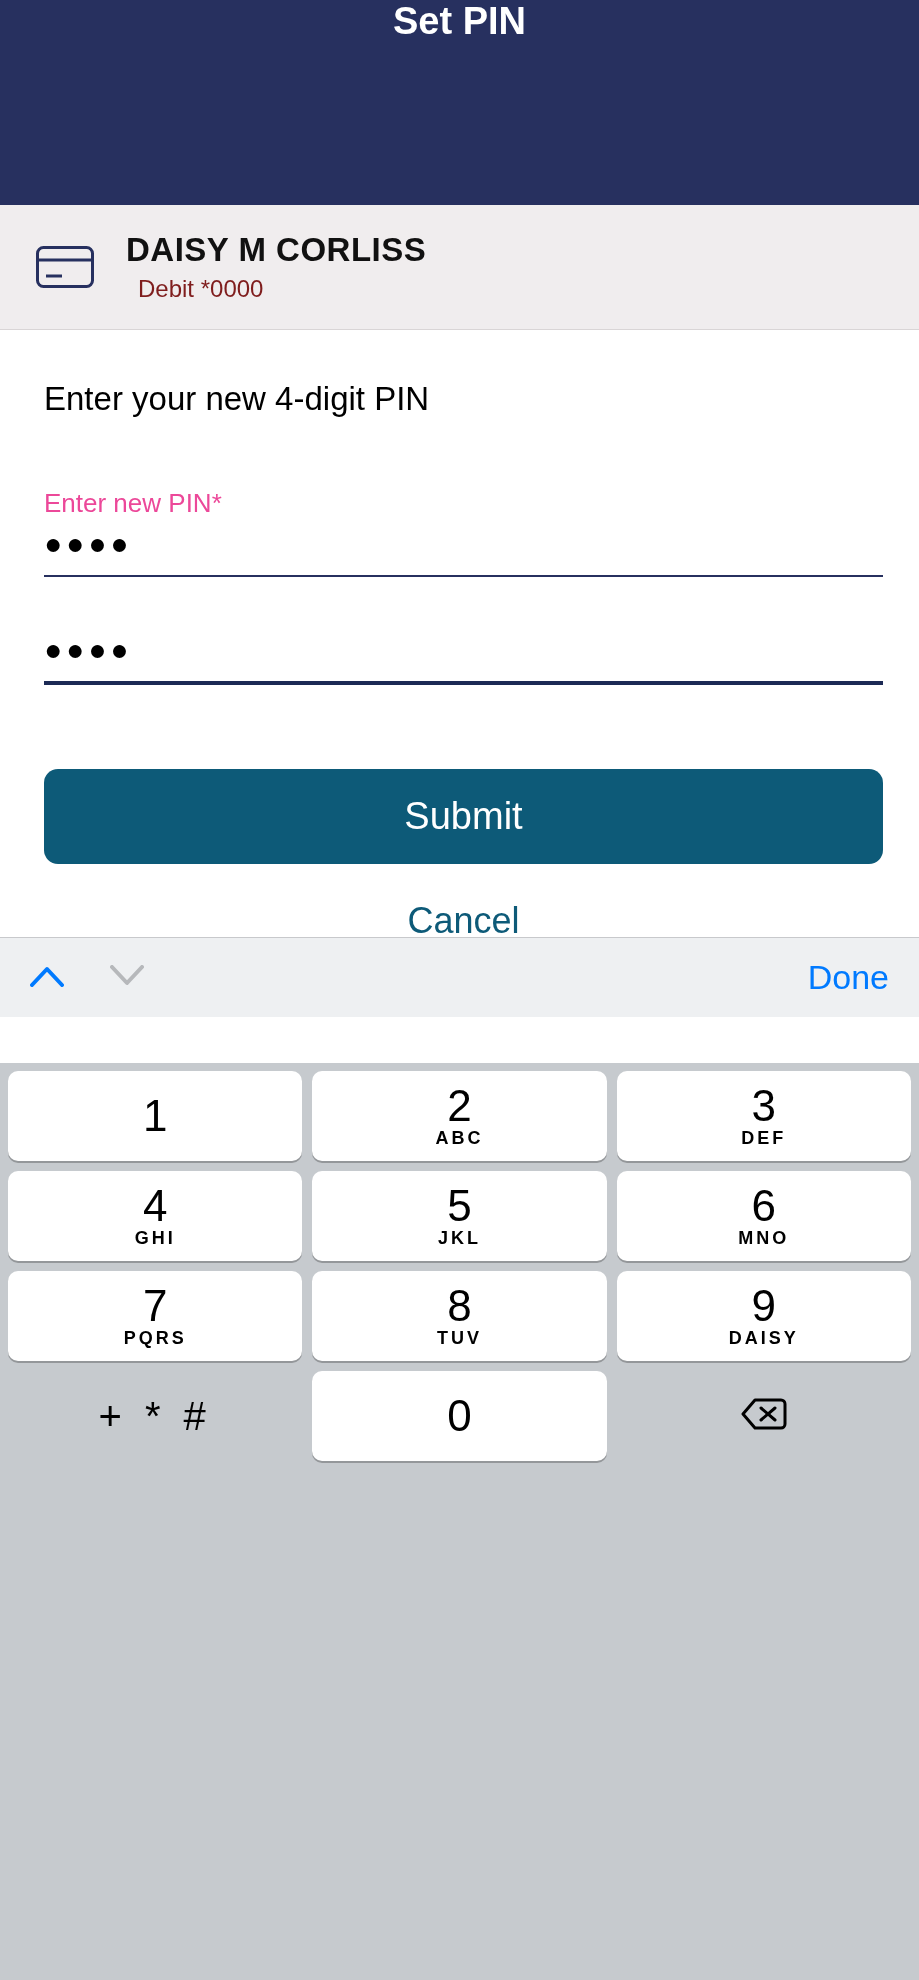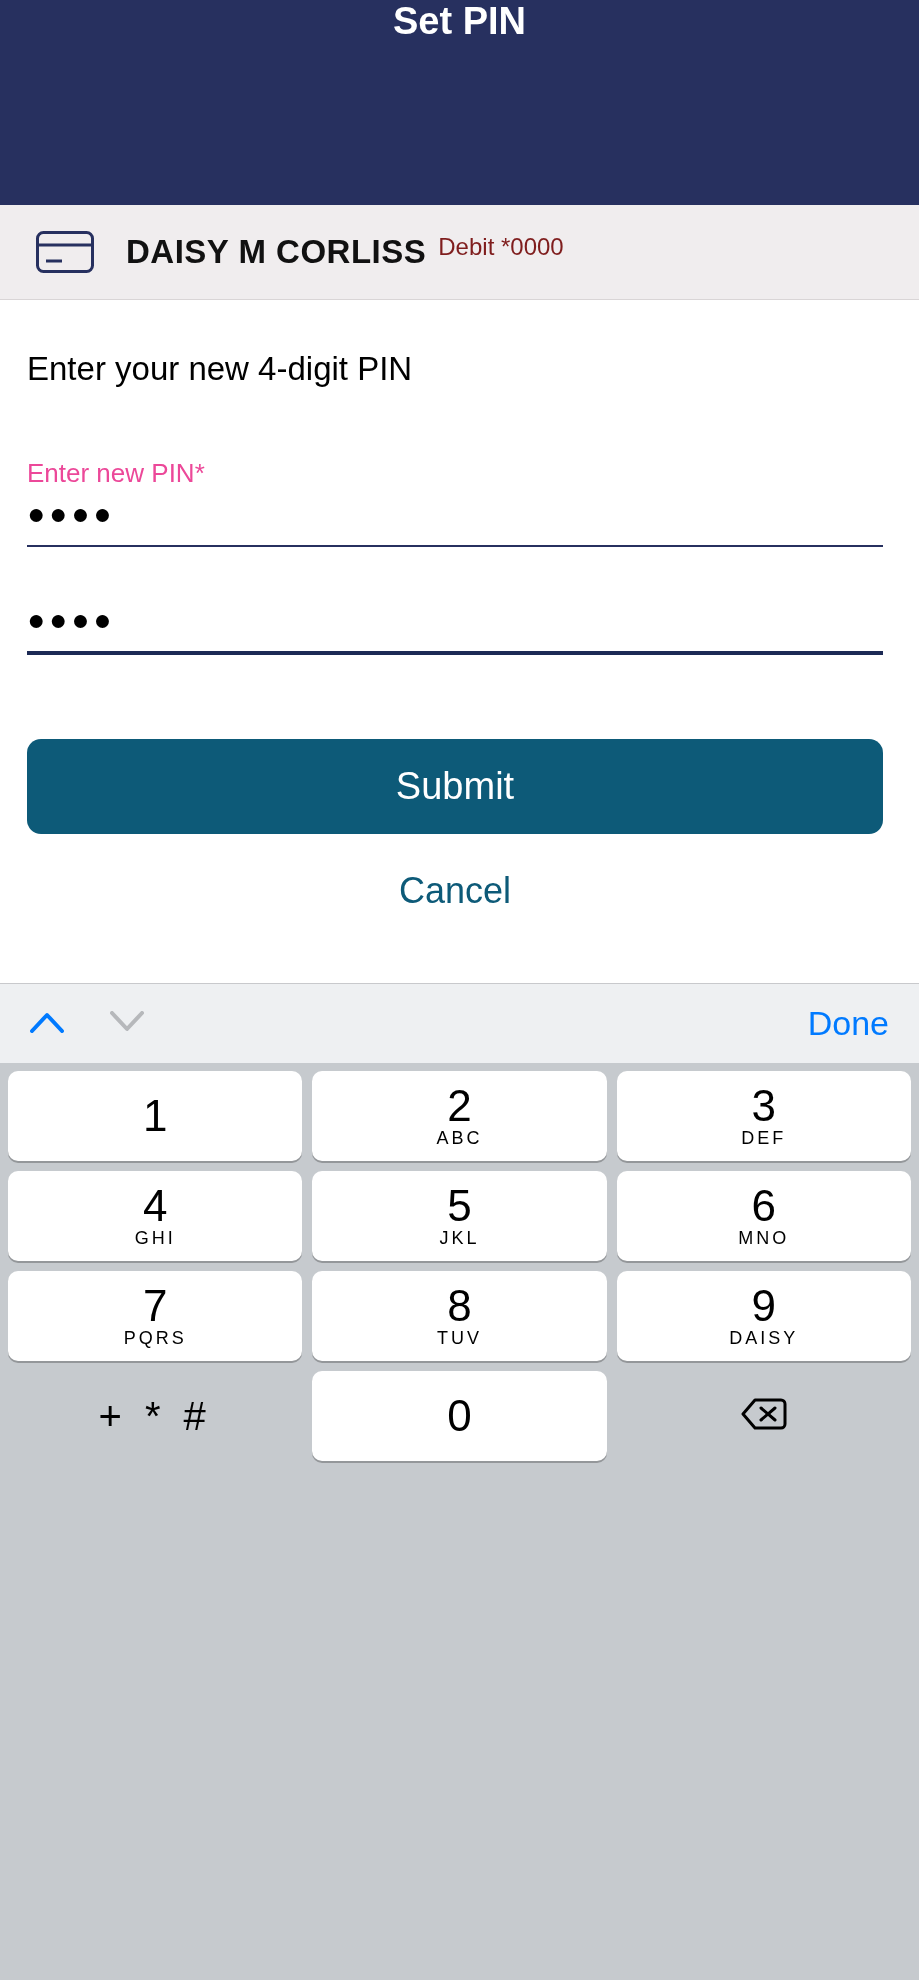--- a/index.html
+++ b/index.html
@@ -19,26 +19,26 @@
   
   .card-strip {
     background: #f0edee;
     border-bottom: 1px solid #d9d5d6;
     display: flex;
     align-items: center;
     padding: 26px 36px 26px 36px;
     gap: 32px;
   }
   .card-icon { width: 58px; height: 42px; flex: 0 0 auto; }
-  .card-text { display: flex; flex-direction: row; }
+  .card-text { display: flex; flex-direction: column; gap: 6px; }
   .card-name { font-size: 33px; font-weight: 800; letter-spacing: 0.5px; color: #111; }
   .card-sub { font-size: 24px; color: #7f1d1d; margin-left: 12px; }
 
   
-  .body { padding: 50px 36px 0 27px; }
+  .body { padding: 50px 36px 0 44px; }
   .instruction { font-size: 33px; color: #000; margin-bottom: 70px; }
 
   .field { margin-bottom: 50px; }
   .field-label { font-size: 26px; color: #ec4899; margin-bottom: 2px; display: block; }
   .field-input {
     border: none;
     border-bottom: 2px solid #27305f;
     width: 100%;
     font-size: 30px;
     padding: 6px 0 14px 0;
@@ -69,21 +69,21 @@
     border: none;
     font-size: 36px;
     font-weight: 500;
     padding: 36px 0 12px 0;
     cursor: pointer;
   }
 
   
   .kbd-accessory {
     position: absolute;
-    top: 983px;
+    top: 937px;
     left: 0;
     width: 919px;
     height: 80px;
     background: #eef0f2;
     border-top: 1px solid #c8c9cc;
     display: flex;
     align-items: center;
     justify-content: space-between;
     padding: 0 30px;
   }
@@ -109,21 +109,21 @@
     box-shadow: 0 2px 0 rgba(0,0,0,0.25);
     height: 90px;
     display: flex;
     flex-direction: column;
     align-items: center;
     justify-content: center;
     cursor: pointer;
     user-select: none;
   }
   .key-num { font-size: 44px; font-weight: 400; line-height: 1; }
-  .key-sub { font-size: 18px; font-weight: 400; letter-spacing: 3px; margin-top: 0; }
+  .key-sub { font-size: 18px; font-weight: 700; letter-spacing: 3px; margin-top: 0; }
   .key.blank { background: transparent; box-shadow: none; cursor: default; }
   .key.blank .key-num { font-size: 40px; letter-spacing: 6px; }
   .key.back svg { width: 46px; height: 34px; }
 
   .lower-fill {
     position: absolute;
     top: 1463px;
     left: 0;
     width: 919px;
     height: 517px;

